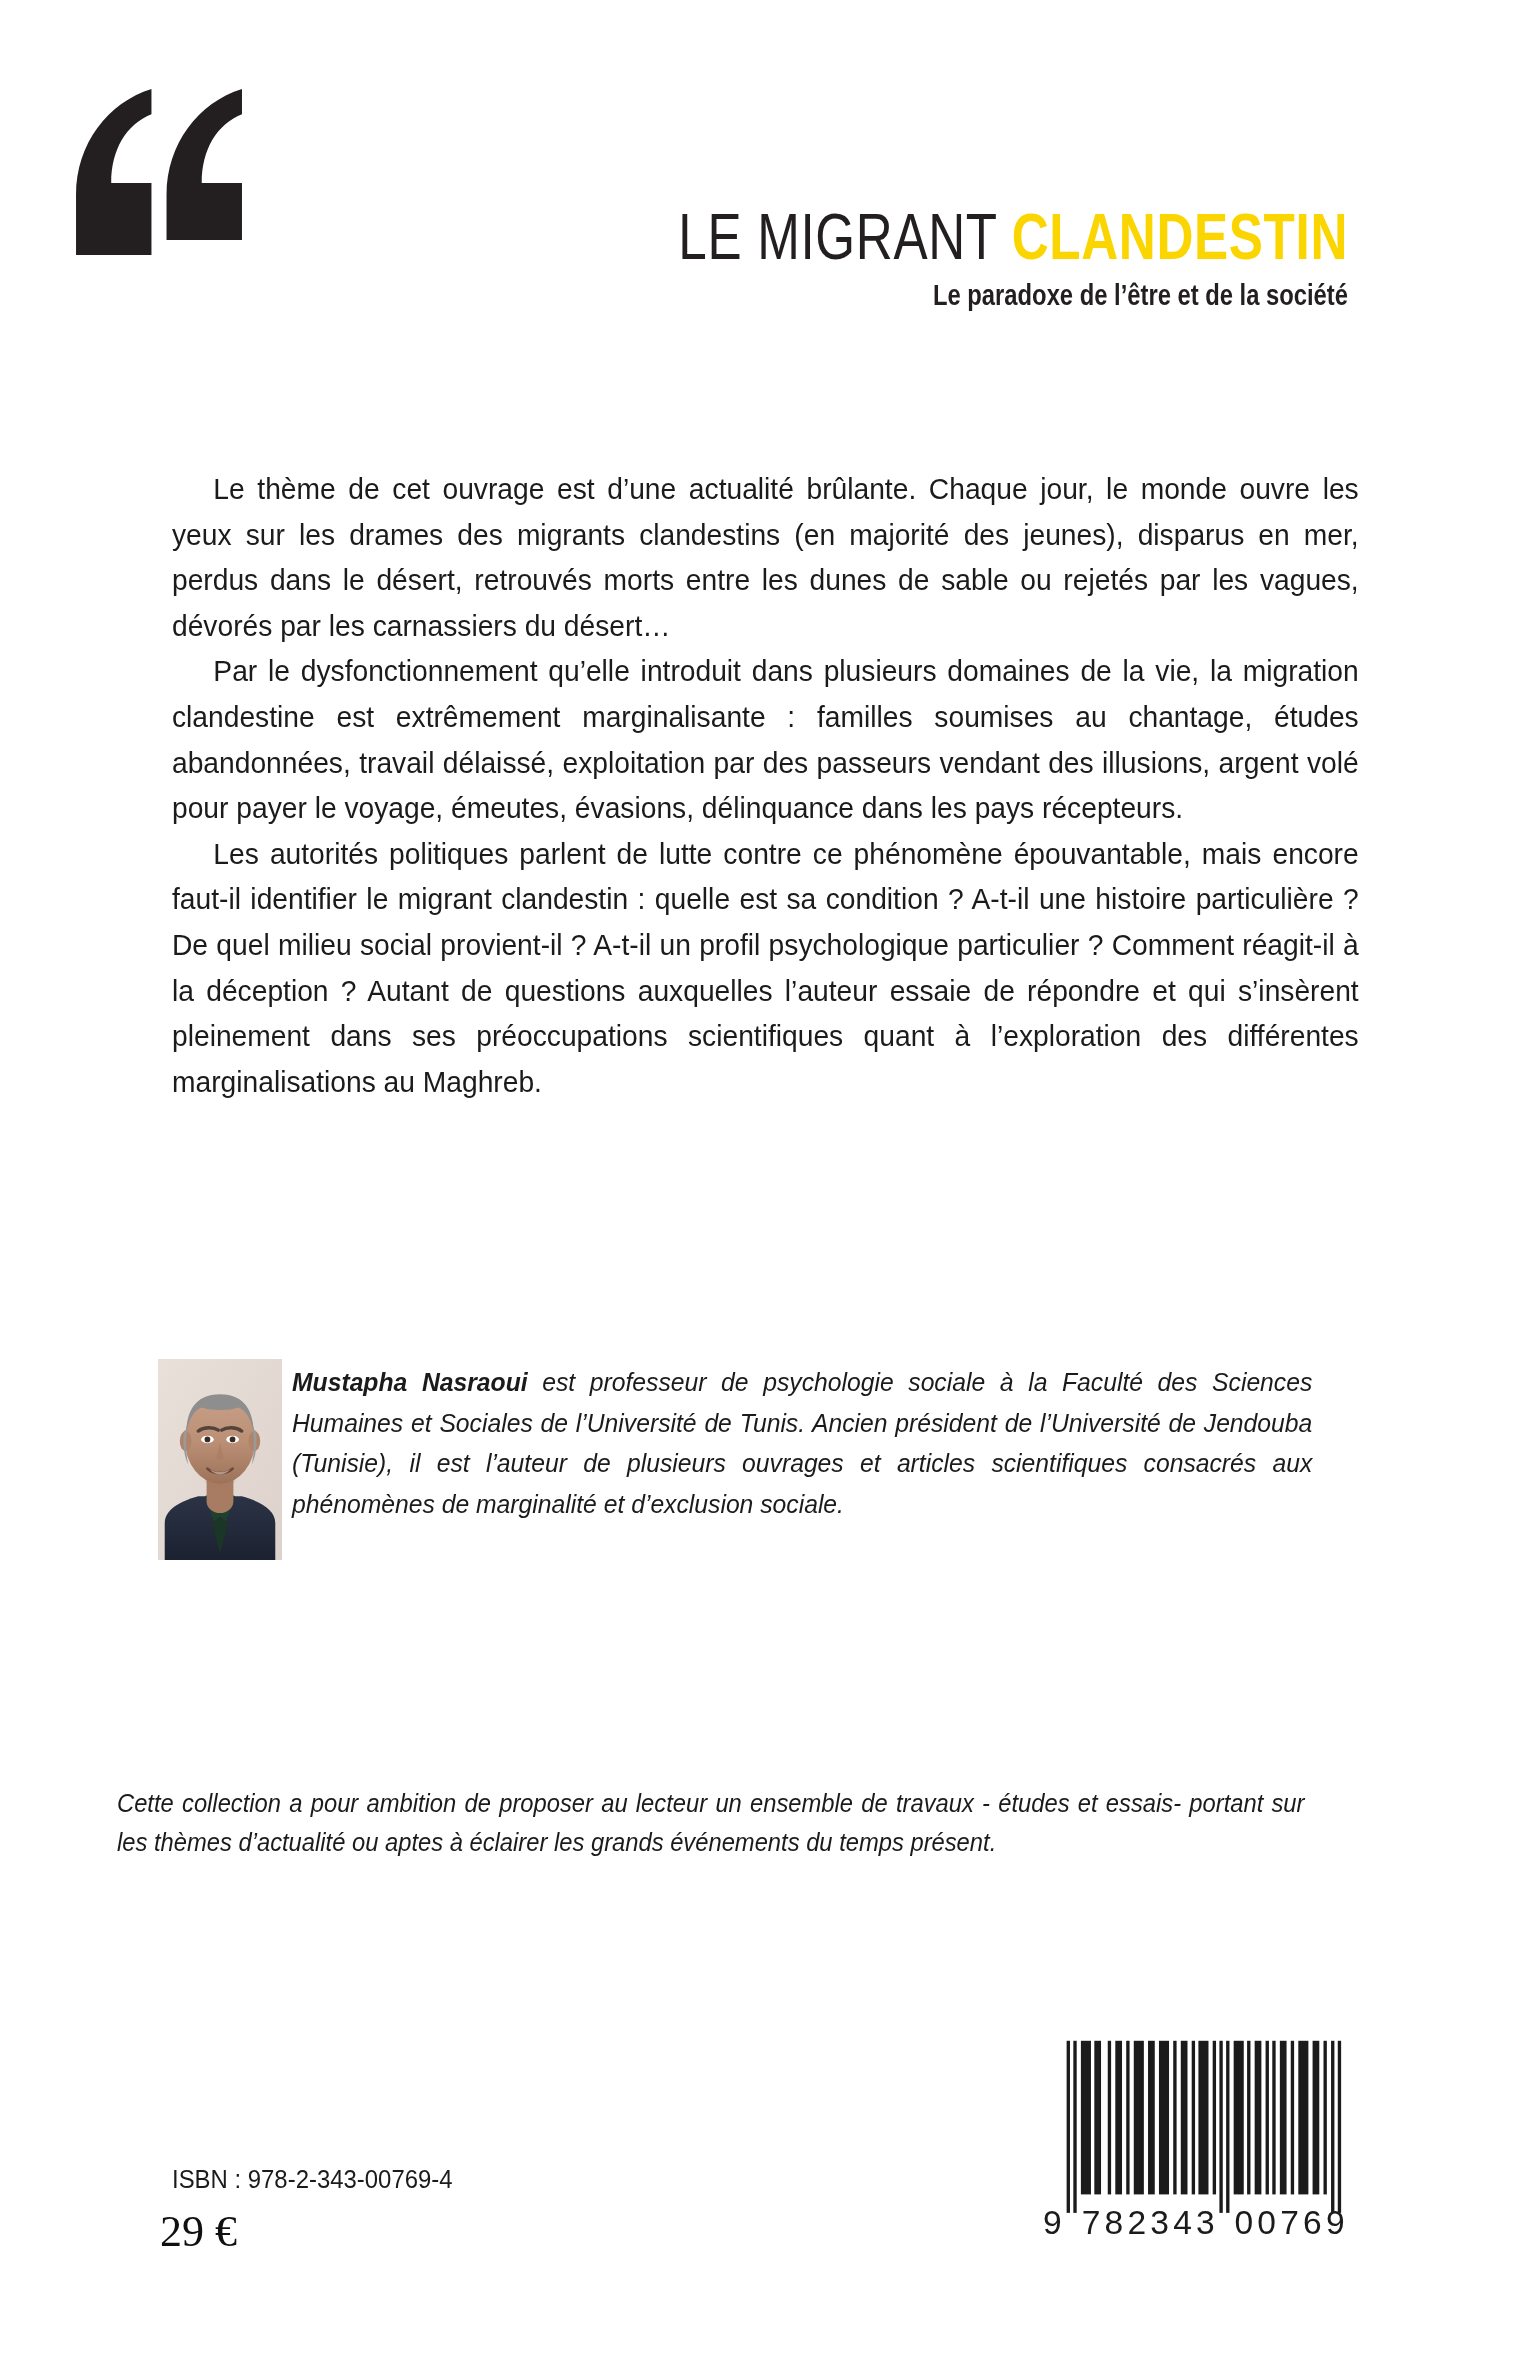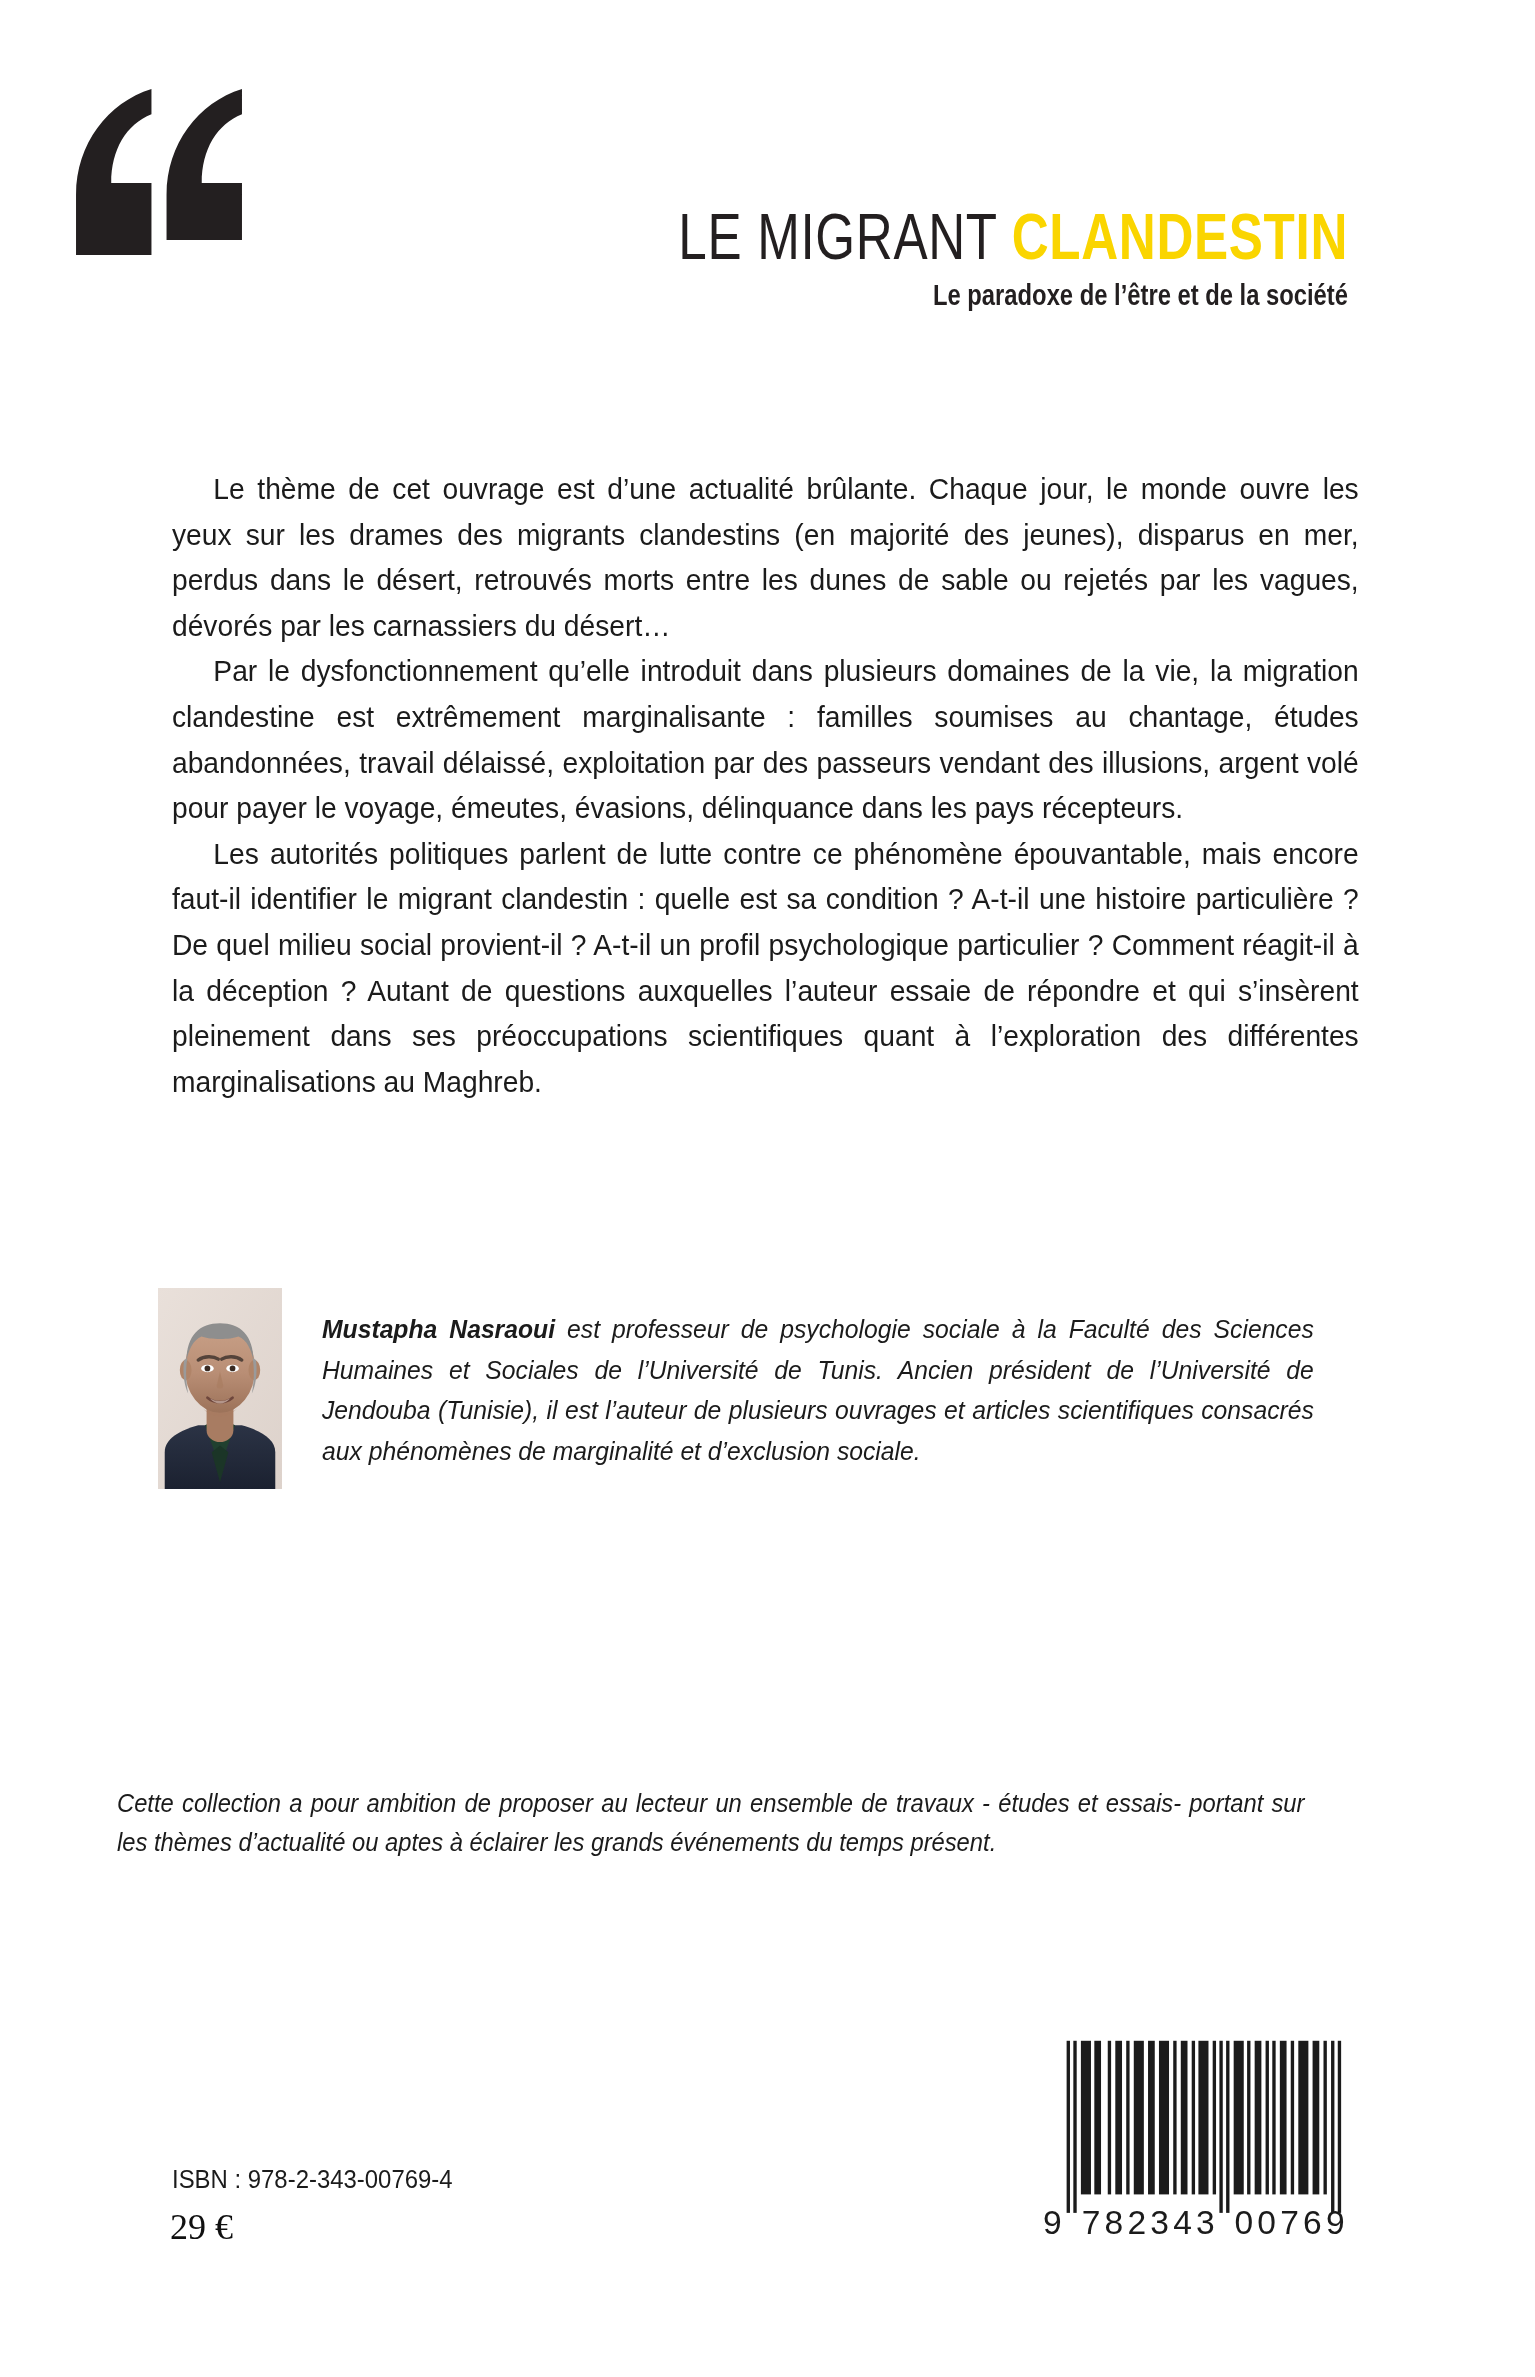--- a/index.html
+++ b/index.html
@@ -75,25 +75,25 @@
     color: #1b1b1b;
     transform: scaleX(0.94);
     transform-origin: left top;
     width: 106%;
   }
 
   
   #author-section {
     position: absolute;
     left: 158px;
-    top: 1288px;
+    top: 1359px;
     width: 1208px;
     display: flex;
-    align-items: center;
-    gap: 40px;
+    align-items: flex-start;
+    gap: 10px;
   }
   #author-photo {
     width: 124px;
     height: 201px;
     flex: 0 0 124px;
     position: relative;
     overflow: hidden;
     background: #e6dcd6;
   }
   #author-photo svg { display: block; width: 100%; height: 100%; }
@@ -166,24 +166,24 @@
     top: 2164px;
     font-family: "Liberation Sans Narrow", "Liberation Sans", sans-serif;
     font-size: 26px;
     color: #1b1b1b;
     transform: scaleX(0.92);
     transform-origin: left top;
     white-space: nowrap;
   }
   #price {
     position: absolute;
-    left: 170px;
+    left: 160px;
     top: 2206px;
     font-family: "Liberation Serif", serif;
-    font-size: 36px;
+    font-size: 44px;
     color: #101010;
     white-space: nowrap;
   }
 
   #barcode {
     position: absolute;
     left: 1028px;
     top: 2034px;
     width: 319px;
     height: 210px;

